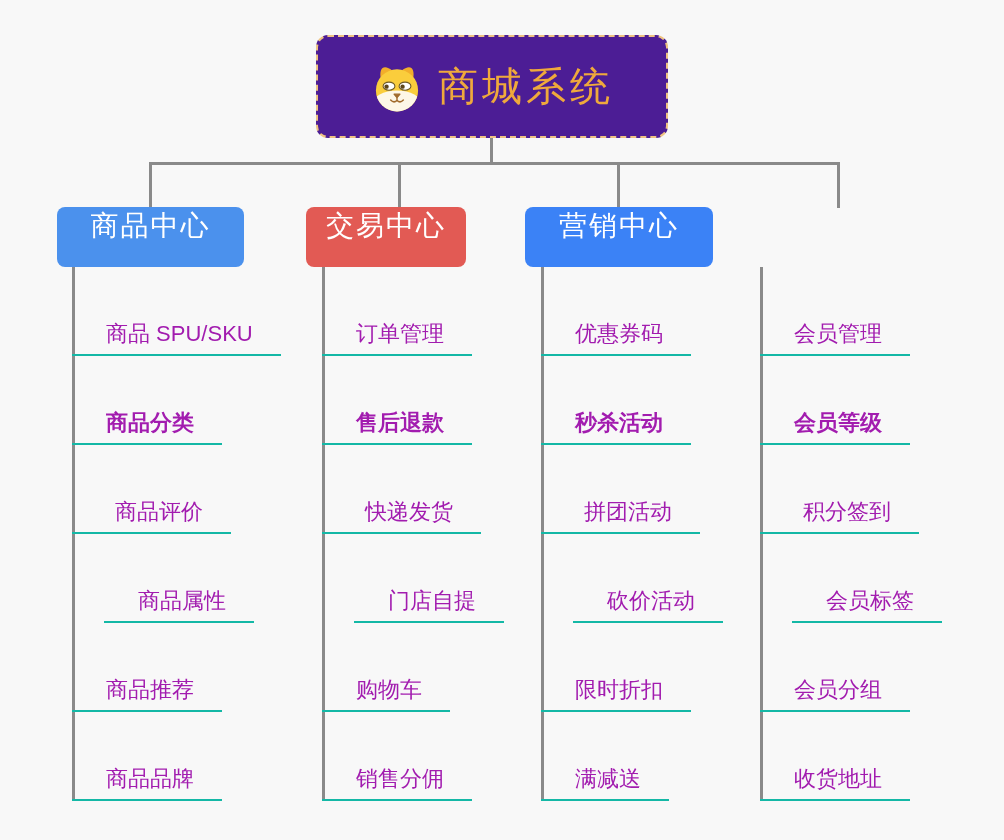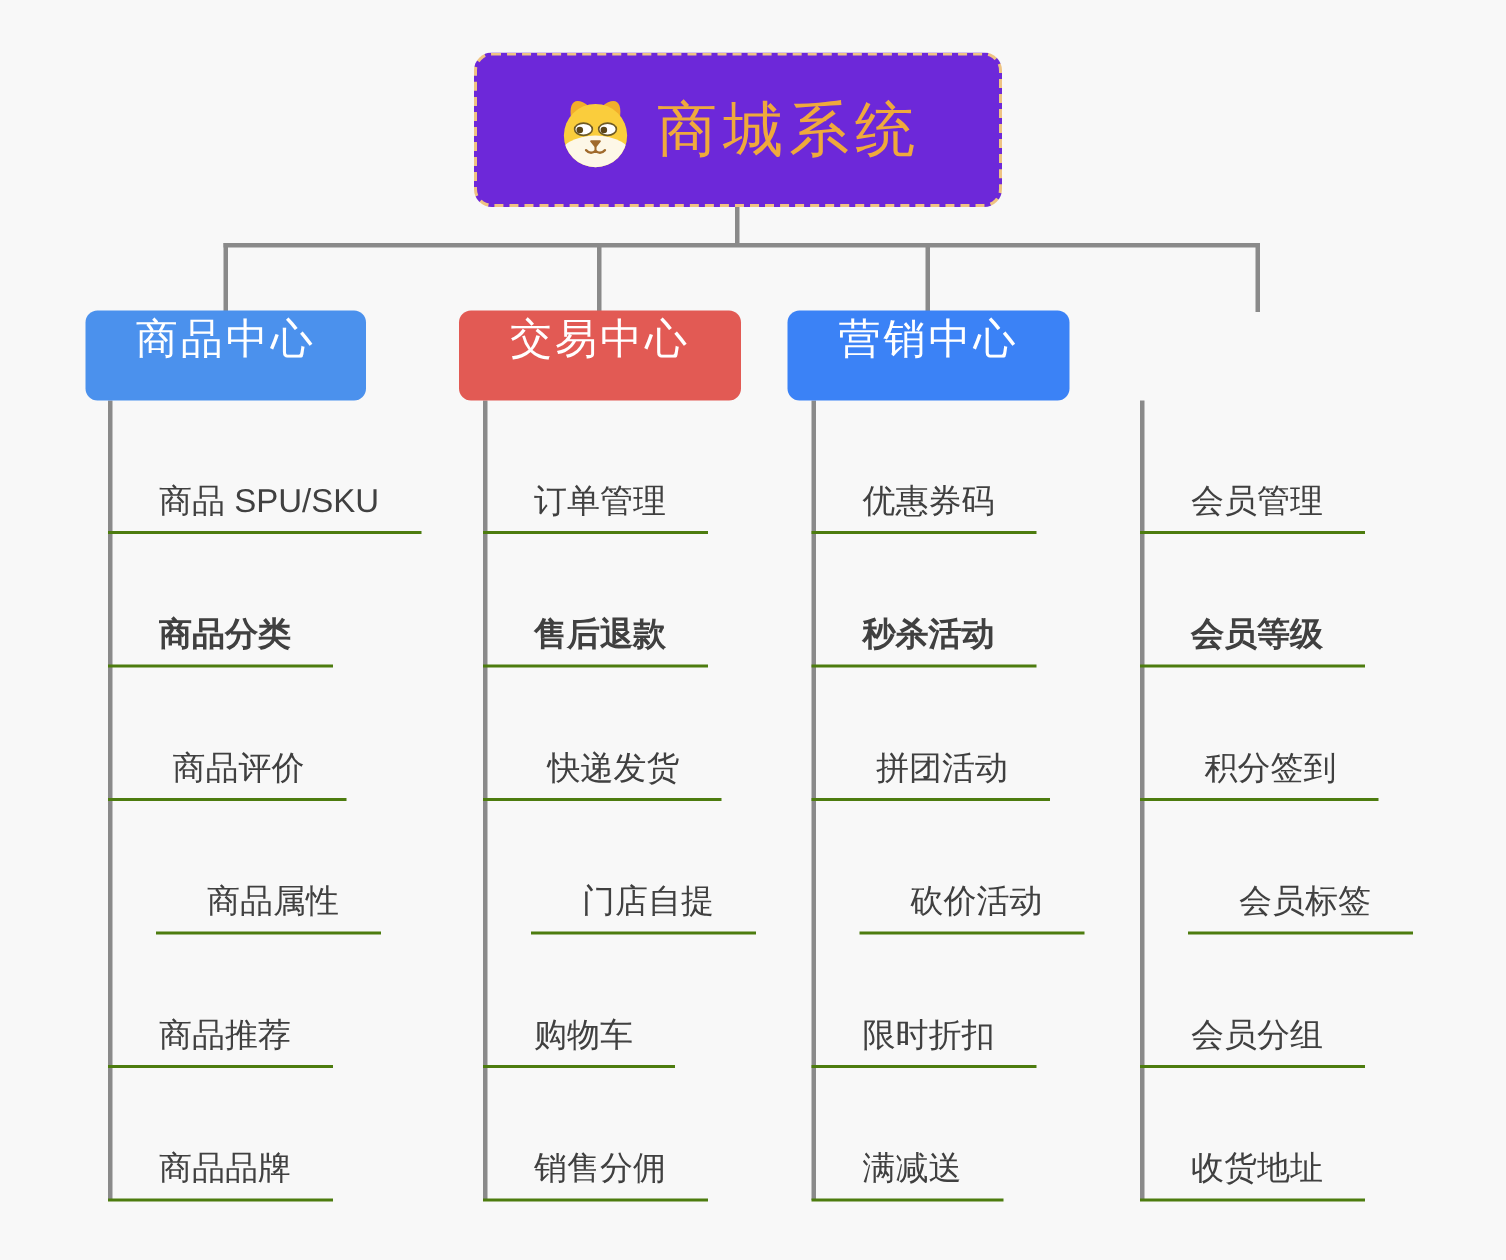--- a/index.html
+++ b/index.html
@@ -1,48 +1,48 @@
 <!DOCTYPE html>
 <html><head>
 <meta charset="utf-8">
 <style>
   html,body{margin:0;padding:0;}
   body{font-family:"Liberation Sans","DejaVu Sans",sans-serif;background:#f8f8f8;}
   .canvas{position:relative;width:1004px;height:840px;background:#f8f8f8;overflow:hidden;}
 
   
   .root{position:absolute;left:316px;top:35px;width:352px;height:103px;box-sizing:border-box;
-        background:#6d28d9;border:2px dashed #efc382;border-radius:12px;
+        background:#4c1d95;border:2px dashed #efc382;border-radius:12px;
         display:flex;align-items:center;justify-content:center;gap:14px;cursor:default;}
   .root-title{font-size:40px;letter-spacing:4px;font-weight:500;}
 
   
   .line{position:absolute;background:#8a8a8a;}
   .root-drop{left:490px;top:138px;width:3px;height:26px;}
   .rail{left:149px;top:162px;width:691px;height:3px;}
   .drop{top:162px;width:3px;height:46px;}
   .d1{left:149px;}.d2{left:398px;}.d3{left:617px;}.d4{left:837px;}
 
   
   .branch{position:absolute;top:207px;height:60px;border-radius:8px;
           display:flex;justify-content:center;
           color:#ffffff;font-size:28px;letter-spacing:2px;cursor:default;}
   .b1{left:57px;width:187px;}
-  .b2{left:306px;width:188px;}
+  .b2{left:306px;width:160px;}
   .b3{left:525px;width:188px;}
   .b4{left:744px;width:188px;}
 
   
   .trunk{position:absolute;top:267px;width:3px;height:533px;background:#8a8a8a;}
   .t1{left:72px;}.t2{left:322px;}.t3{left:541px;}.t4{left:760px;}
 
   
   .leaf{position:absolute;height:40px;box-sizing:border-box;display:flex;align-items:flex-end;
-        padding:0 28px 5px 34px;border-bottom:2px solid #4d7c0f;
-        font-size:22px;color:#404040;white-space:nowrap;cursor:default;}
+        padding:0 28px 5px 34px;border-bottom:2px solid #14b8a6;
+        font-size:22px;color:#a21caf;white-space:nowrap;cursor:default;}
   .c1{left:72px;}.c2{left:322px;}.c3{left:541px;}.c4{left:760px;}
   .r1{top:316px;}.r2{top:405px;font-weight:bold;}.r3{top:494px;padding-left:43px;}.r4{top:583px;margin-left:32px;}.r5{top:672px;}.r6{top:761px;}
 </style>
 </head>
 <body>
 
 <div class="canvas">
 
   <div class="line root-drop"></div>
   <div class="line rail"></div>

